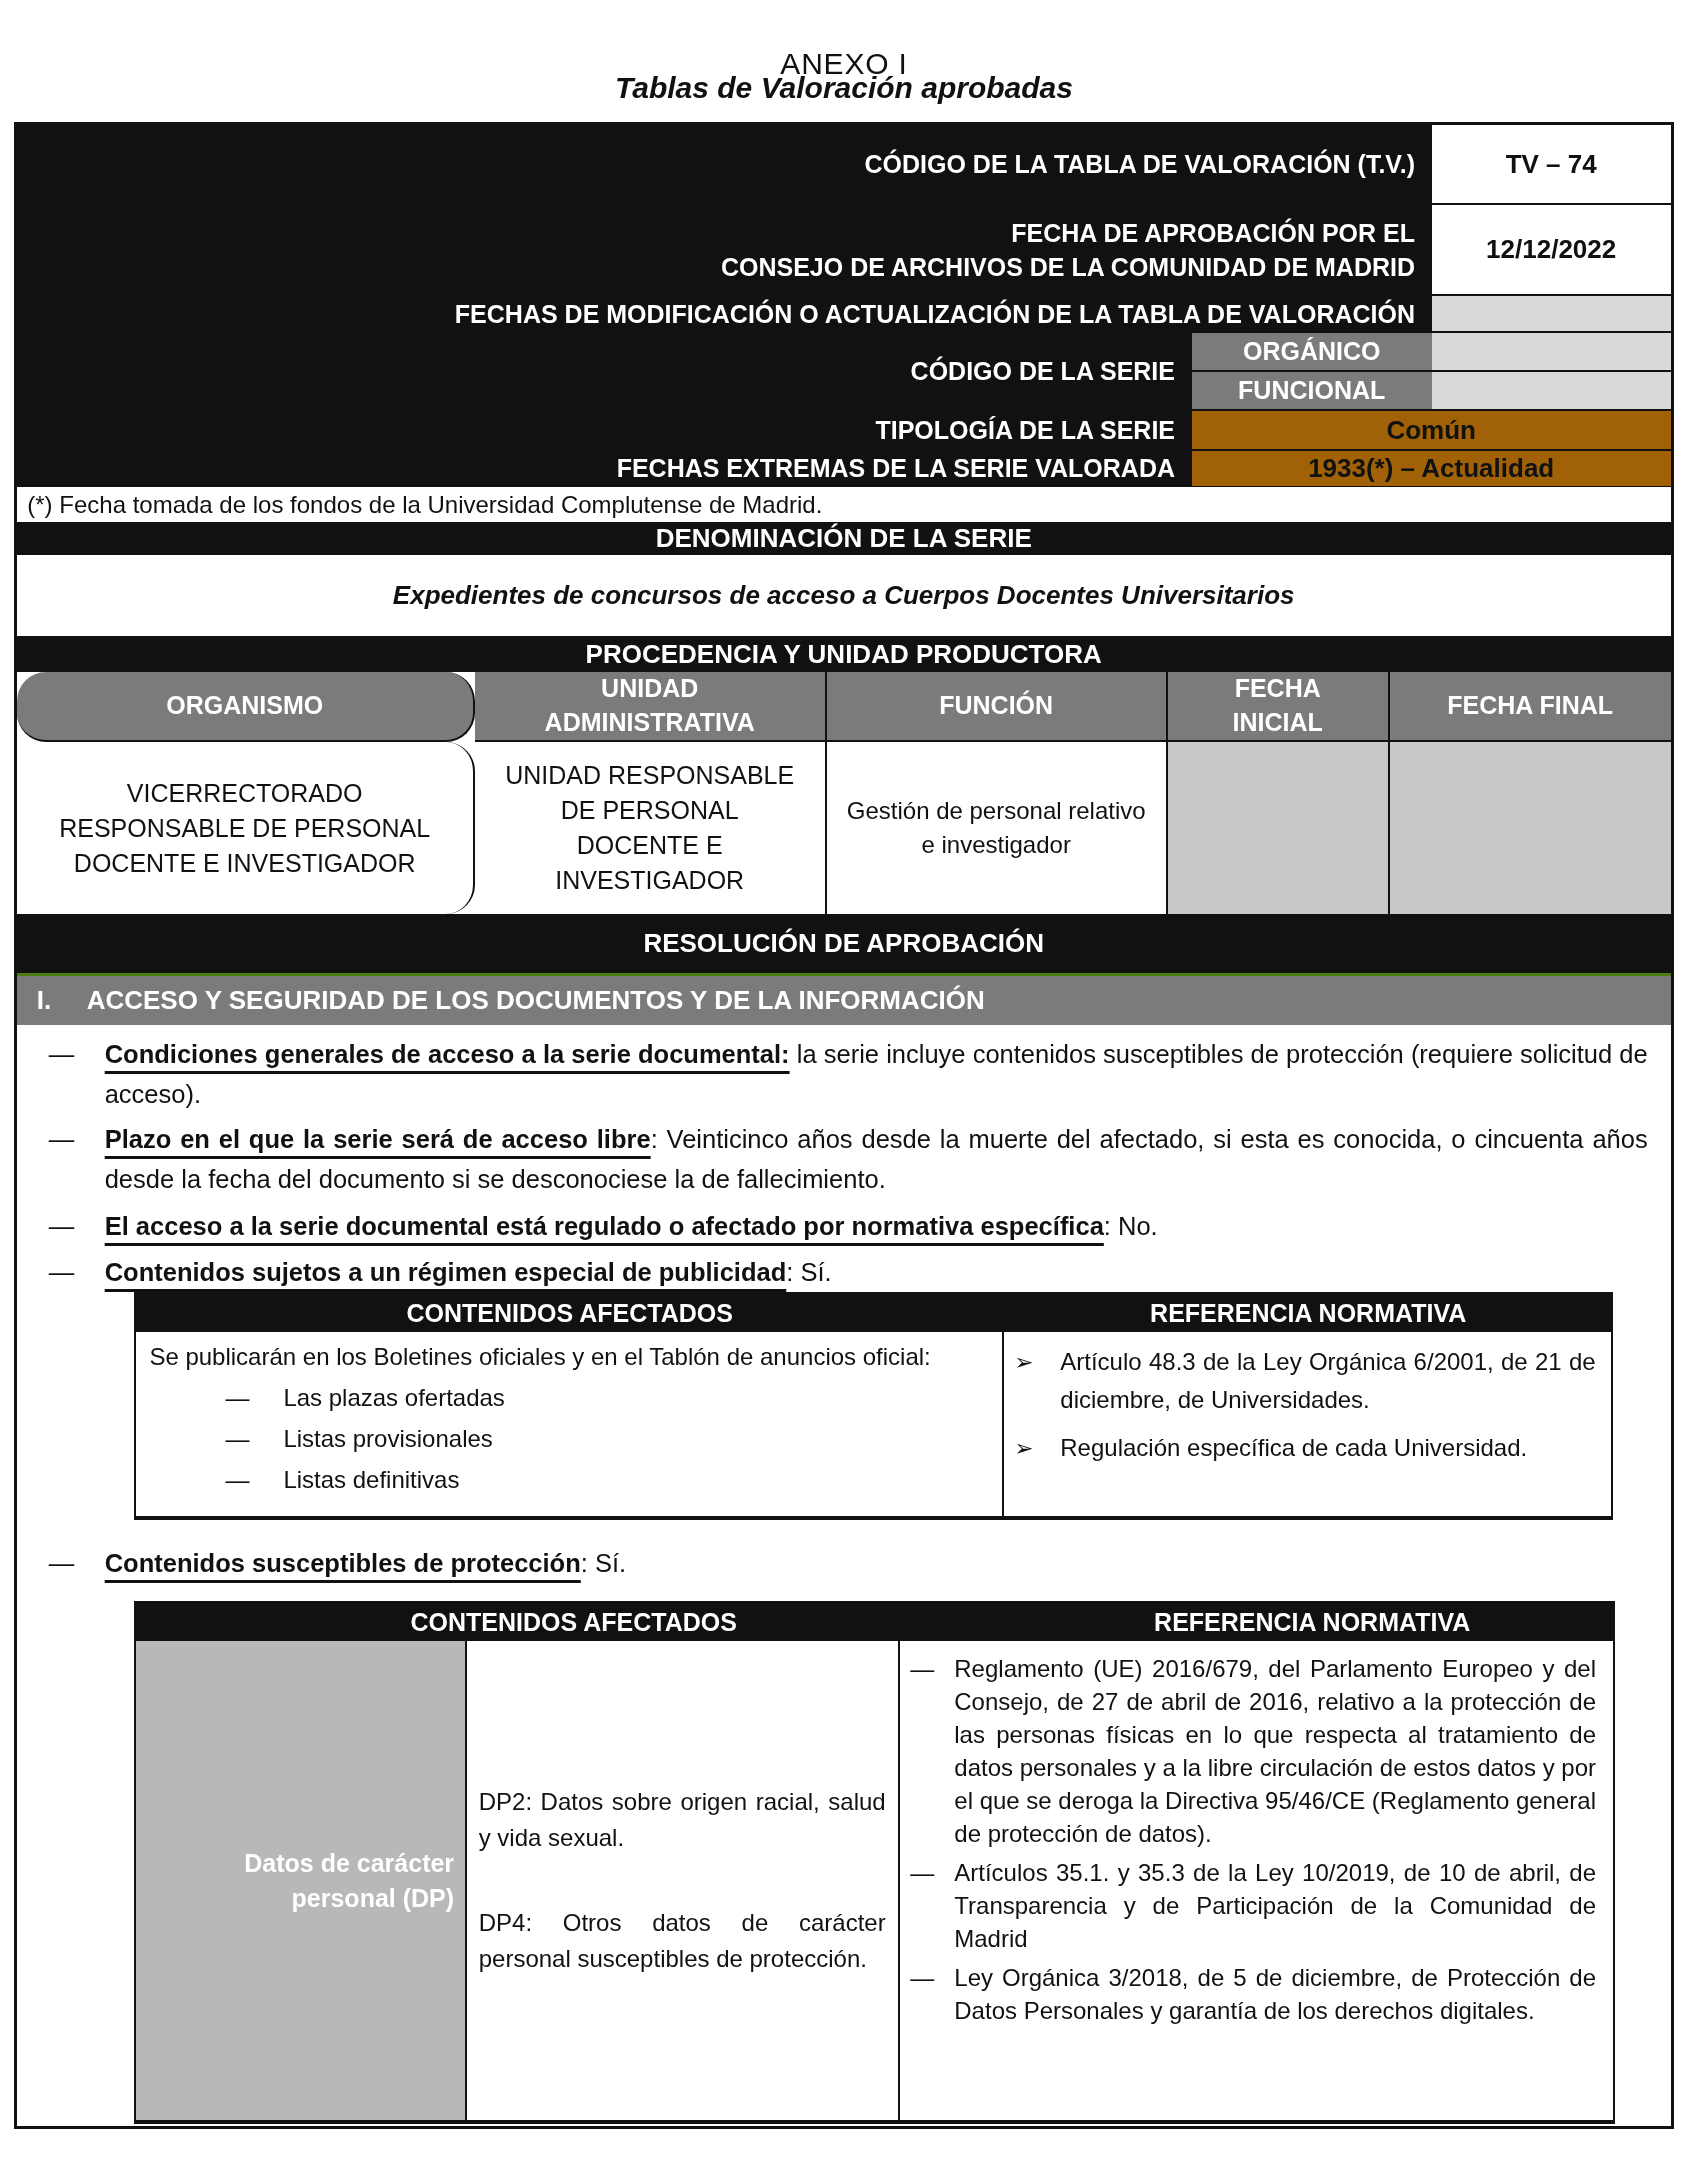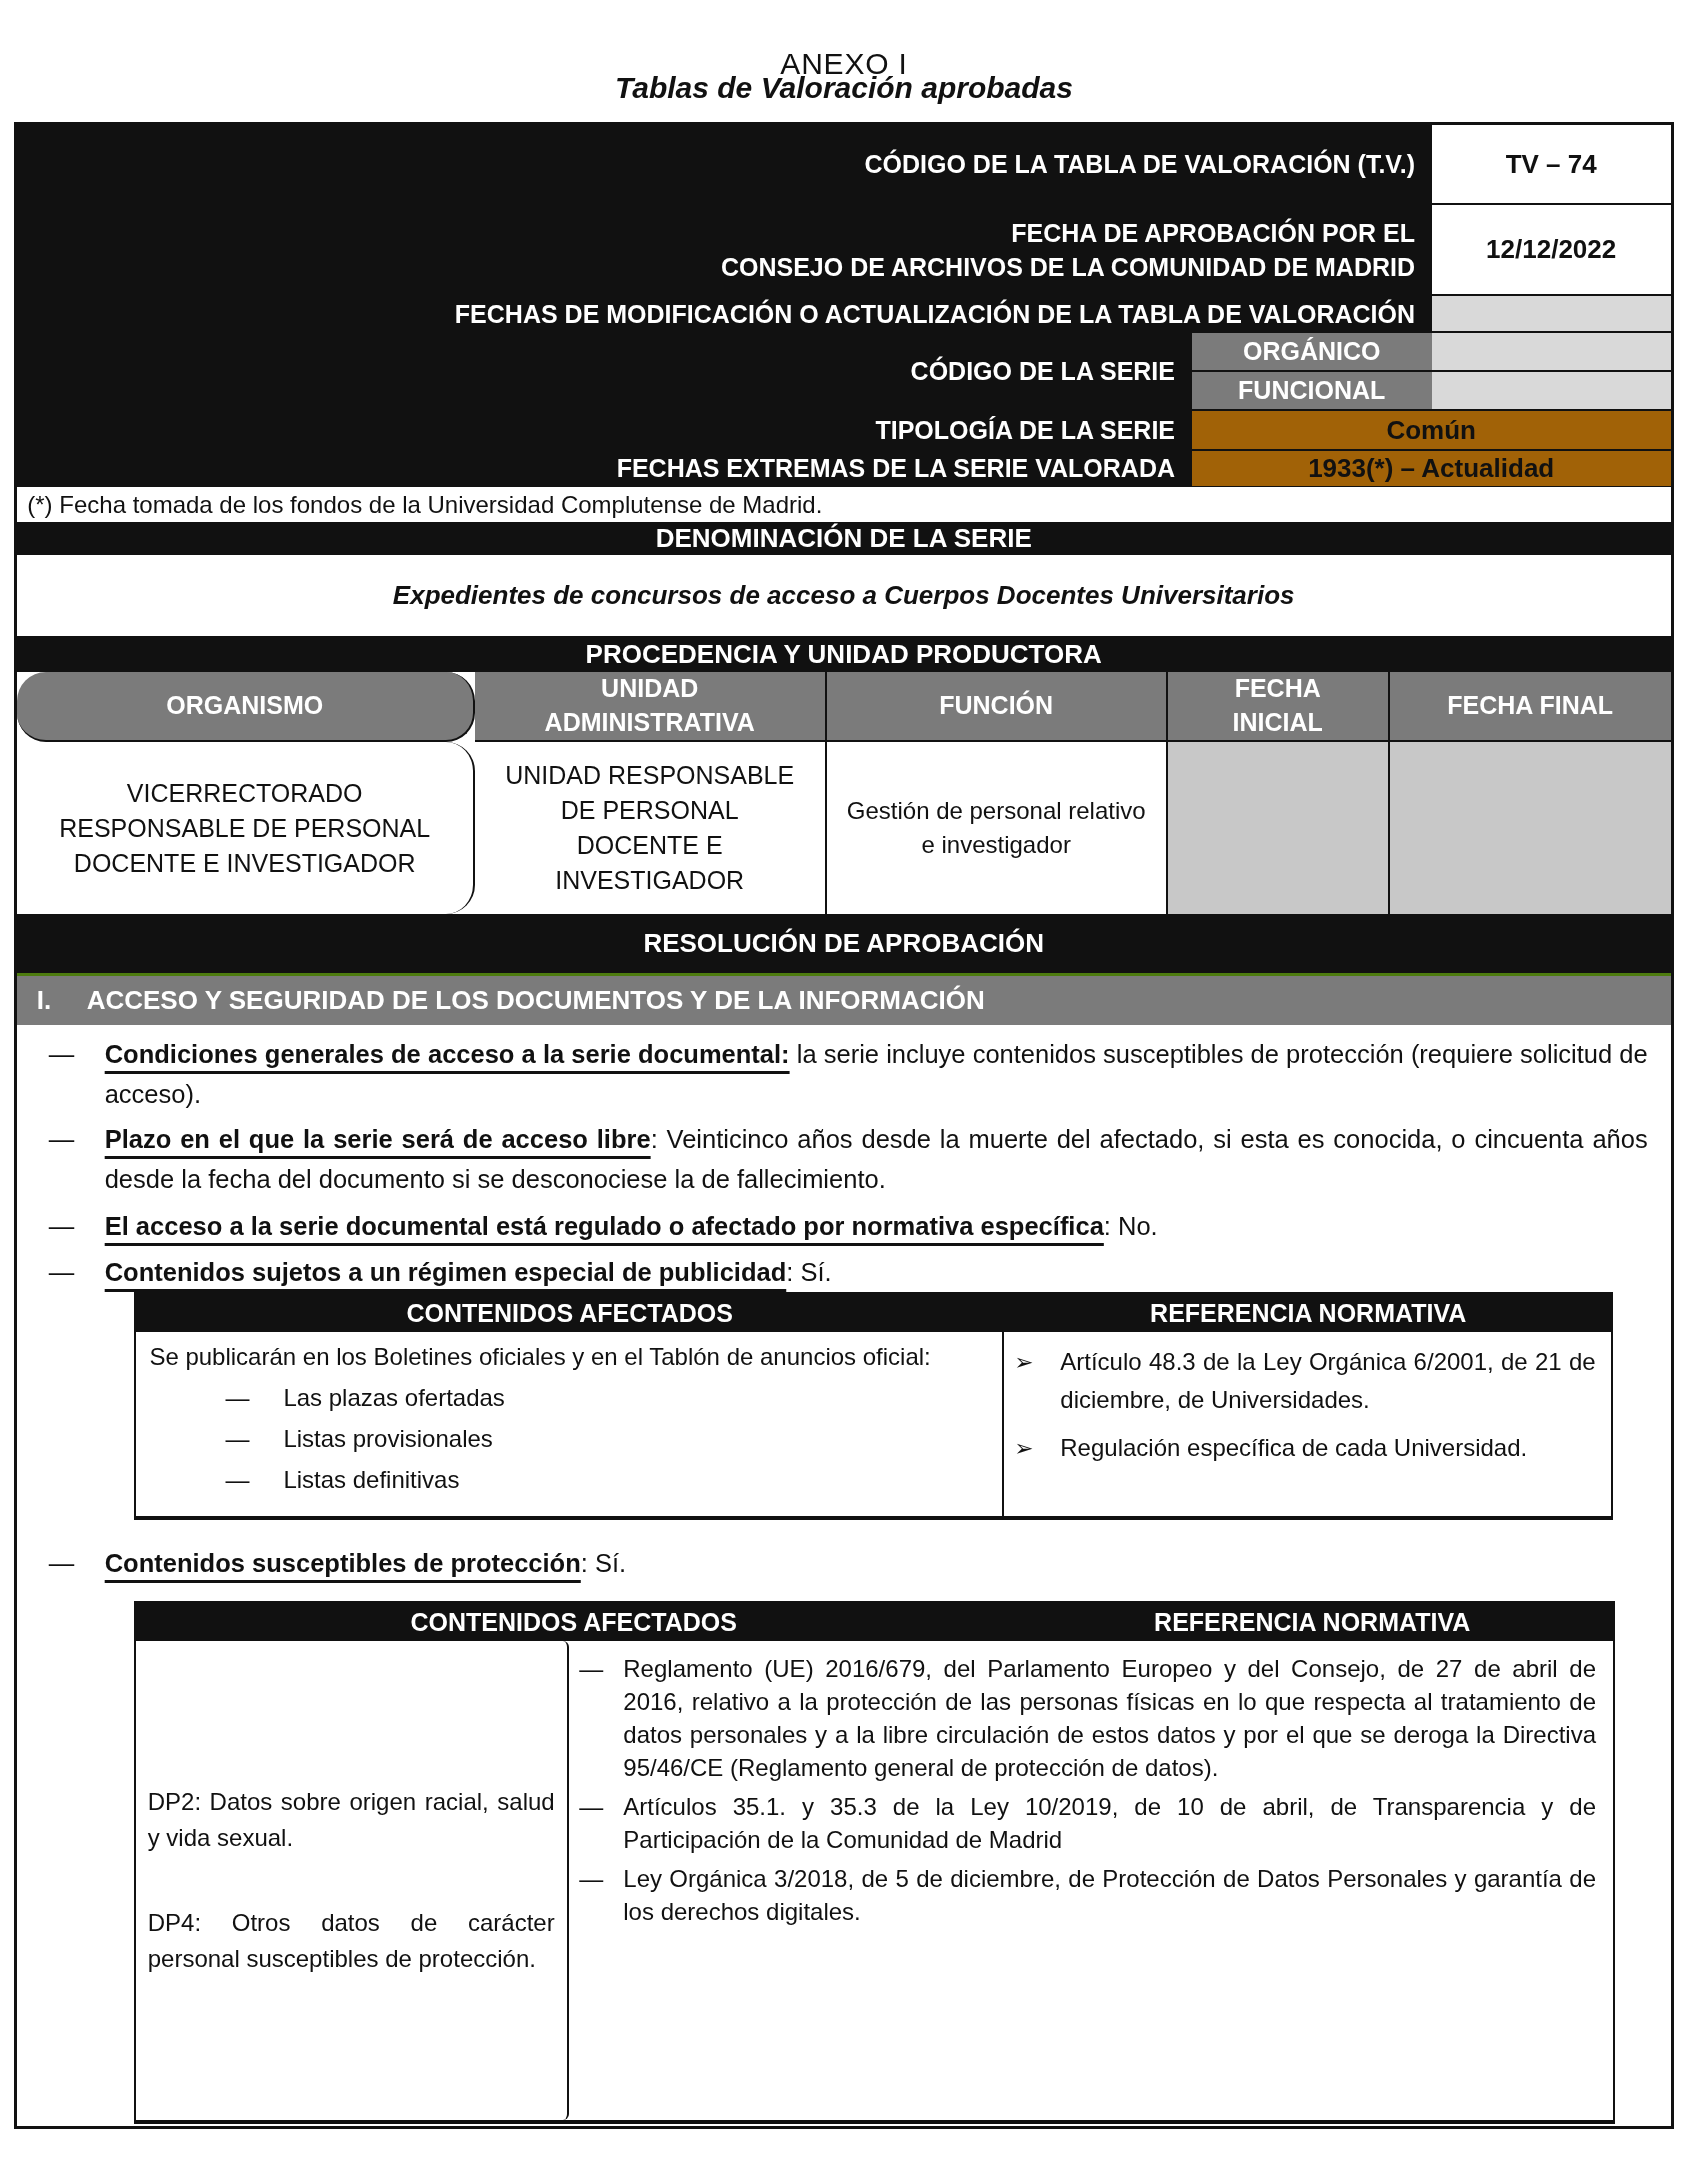--- a/index.html
+++ b/index.html
@@ -91,21 +91,21 @@
 
   .tbl2 { width:1481px; margin-top:18px; }
   .tbl2 .th-left { width:876px; flex:none; }
   .tbl2 .th-right { flex:1; }
   .tbl2 .tbody { height:479px; }
   .cat-cell { width:331px; flex:none; background:#b8b8b8; color:#fff; font-weight:bold; font-size:25px;
     line-height:1.4; display:flex; align-items:center; justify-content:flex-end; text-align:right;
     padding:0 10.6px 0 30px; border-right:2.3px solid #111; }
   .desc-cell { width:433px; flex:none; border-right:2.3px solid #111; background:#fff;
     display:flex; flex-direction:column; justify-content:center; gap:49px; padding:0 12px;
-    font-size:24px; line-height:36px;border-radius:6px; }
+    font-size:24px; line-height:36px; }
   .desc-cell p { text-align:justify; }
   .ref-cell { flex:1; padding:10.6px 16.7px 0 10.6px; font-size:24px; line-height:33px; }
   .refline { display:flex; margin-bottom:6px; }
   .refline .sdash { width:44px; flex:none; }
   .refline .rtext { flex:1; text-align:justify; }
 </style>
 </head>
 <body>
 
 <div class="page">
@@ -259,20 +259,21 @@
         <span class="marker">—</span>
         <span class="btext"><span class="lead">Contenidos susceptibles de protección</span><span>: Sí.</span></span>
       </div>
 
       <div class="tbl tbl2">
         <div class="thead">
           <div class="th th-left">CONTENIDOS AFECTADOS</div>
           <div class="th th-right">REFERENCIA NORMATIVA</div>
         </div>
         <div class="tbody">
+          <div class="cat-cell">Datos de carácter personal (DP)</div>
           <div class="desc-cell">
             <p>DP2: Datos sobre origen racial, salud y vida sexual.</p>
             <p>DP4: Otros datos de carácter personal susceptibles de protección.</p>
           </div>
           <div class="ref-cell">
             <div class="refline">
               <span class="sdash">—</span>
               <div class="rtext">Reglamento (UE) 2016/679, del Parlamento Europeo y del Consejo, de 27 de abril de 2016, relativo a la protección de las personas físicas en lo que respecta al tratamiento de datos personales y a la libre circulación de estos datos y por el que se deroga la Directiva 95/46/CE (Reglamento general de protección de datos).</div>
             </div>
             <div class="refline">

